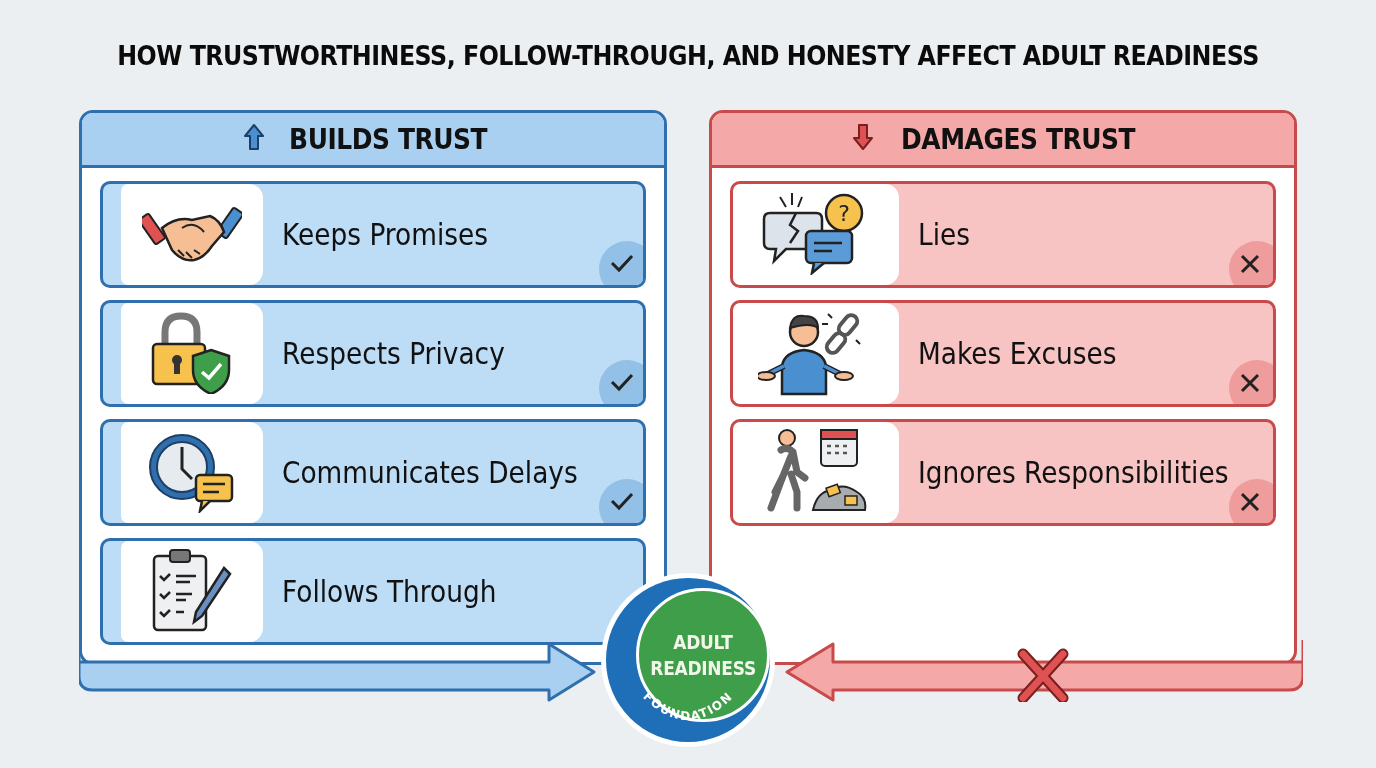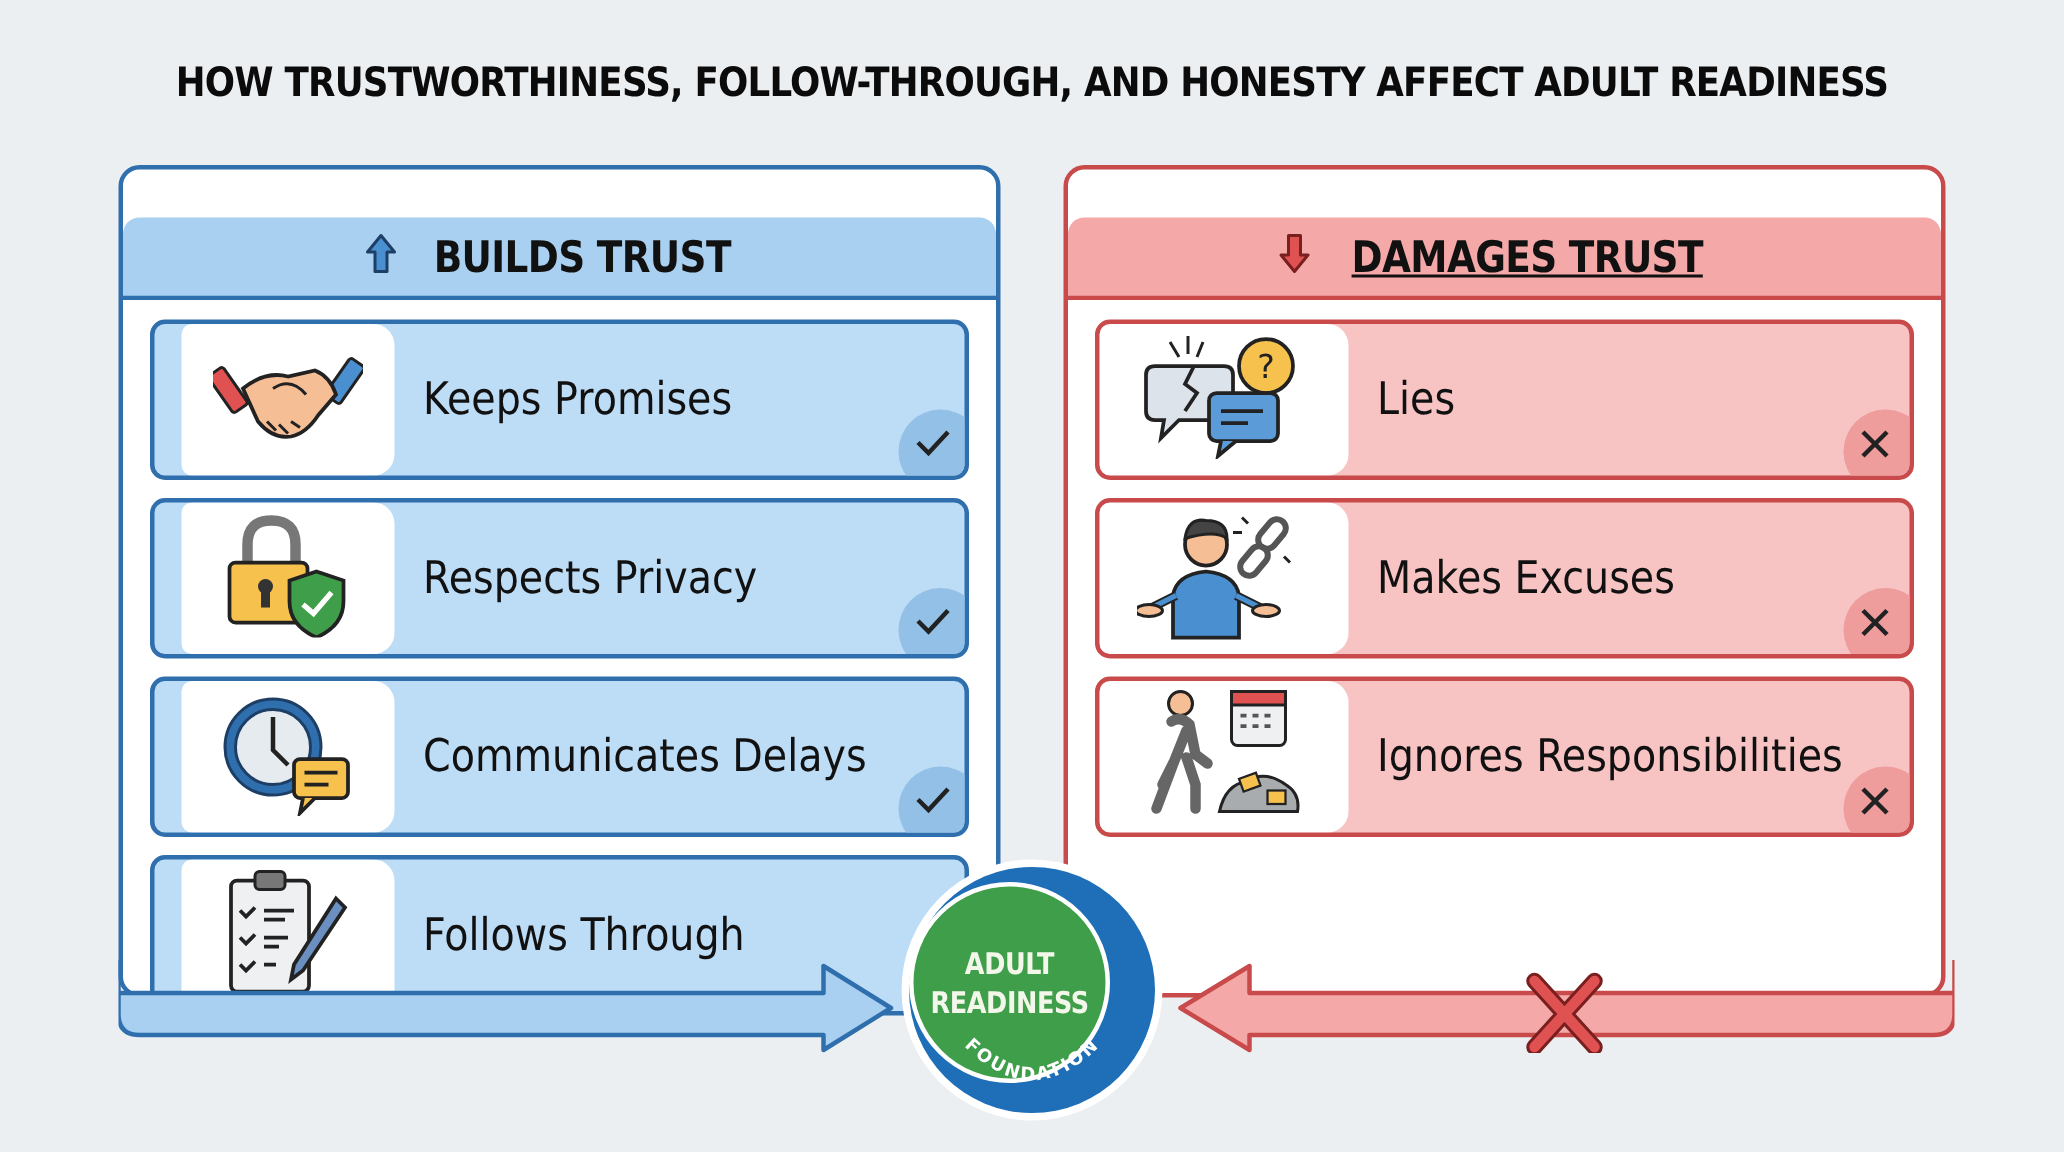--- a/index.html
+++ b/index.html
@@ -21,24 +21,24 @@
   
   .panel {
     position: absolute; top: 110px; width: 588px; height: 555px;
     border-radius: 14px; background: #fff;
   }
   .panel.blue { left: 79px; border: 3px solid #2f6fad; }
   .panel.red { left: 709px; border: 3px solid #c84a4a; }
   .panel-header {
     height: 55px; border-bottom: 3px solid;
     border-radius: 11px 11px 0 0;
-    display: flex; align-items: center; justify-content: center; gap: 8px; margin-top: 32px;
+    display: flex; align-items: center; justify-content: center; gap: 8px;
   }
   .blue .panel-header { background: #a9d0f0; border-color: #2f6fad; }
-  .red .panel-header { background: #f4a8a8; border-color: #c84a4a; text-decoration: underline; }
+  .red .panel-header { background: #f4a8a8; border-color: #c84a4a; }
   .panel-header-label {
     font-family: "DejaVu Sans", sans-serif; font-weight: bold;
     font-size: 29px; transform: scaleX(0.86); letter-spacing: -0.5px;
   }
   .items { padding: 13px 18px 0 18px; display: flex; flex-direction: column; gap: 12px; }
   .item {
     position: relative; height: 107px; border-radius: 10px; border: 3px solid;
     display: flex; align-items: center; overflow: hidden;
   }
   .blue .item { background: #bddcf6; border-color: #2f6fad; padding-left: 18px; }
@@ -63,21 +63,21 @@
   
   .arrow-blue { position: absolute; left: 79px; top: 640px; }
   .arrow-red { position: absolute; left: 783px; top: 640px; }
   
   .badge {
     position: absolute; left: 601px; top: 573px; width: 174px; height: 174px;
     border-radius: 50%; background: #fff; display: flex; align-items: center; justify-content: center;
   }
   .badge-ring {
     width: 164px; height: 164px; border-radius: 50%; background: #1e6fb8;
-    display: flex; align-items: center; justify-content: flex-start; position: relative;
+    display: flex; align-items: center; justify-content: flex-end; position: relative;
   }
   .badge-inner {
     width: 134px; height: 134px; border-radius: 50%; background: #3f9e4a;
     border: 3px solid #fff; margin-top: -10px;
     display: flex; flex-direction: column; align-items: center; justify-content: center;
   }
   .badge-line {
     color: #f2f7ea; font-family: "DejaVu Sans", sans-serif; font-weight: bold;
     font-size: 20px; transform: scaleX(0.85); line-height: 26px; letter-spacing: -0.3px;
   }

